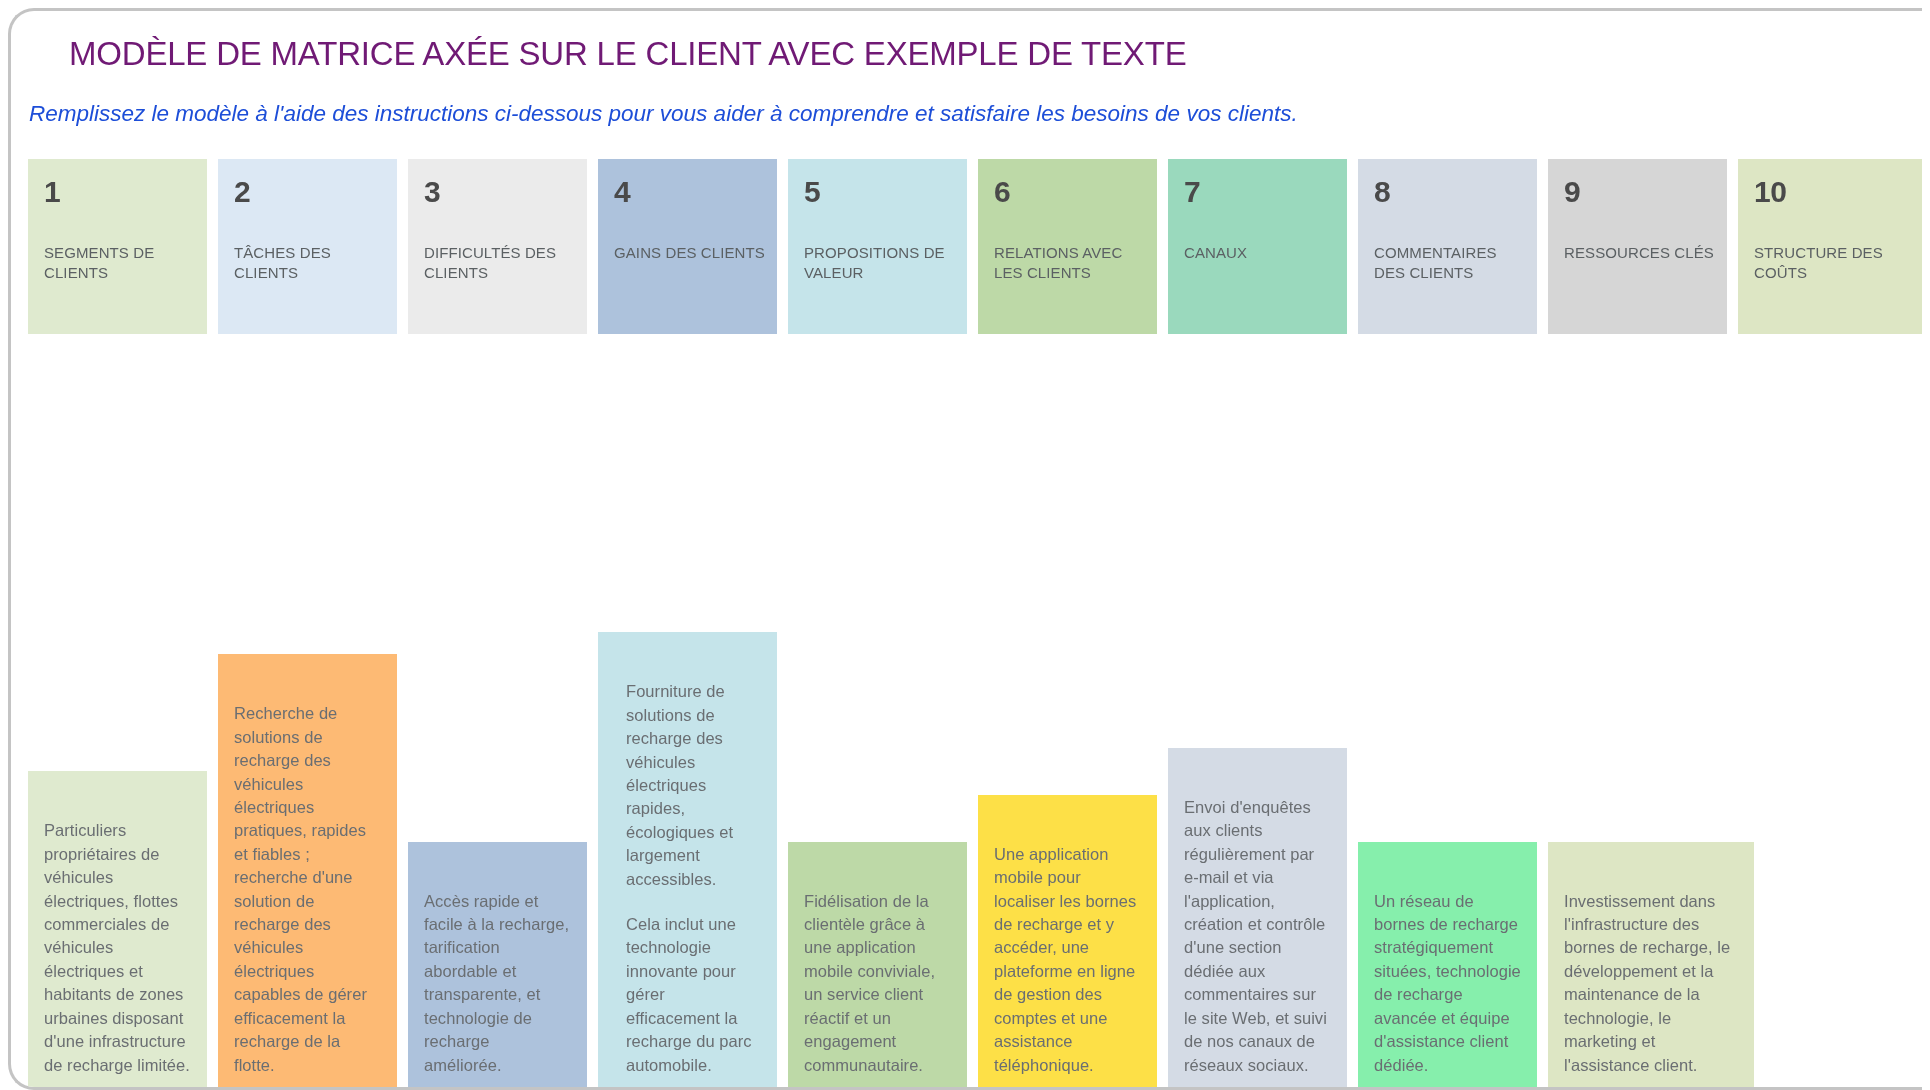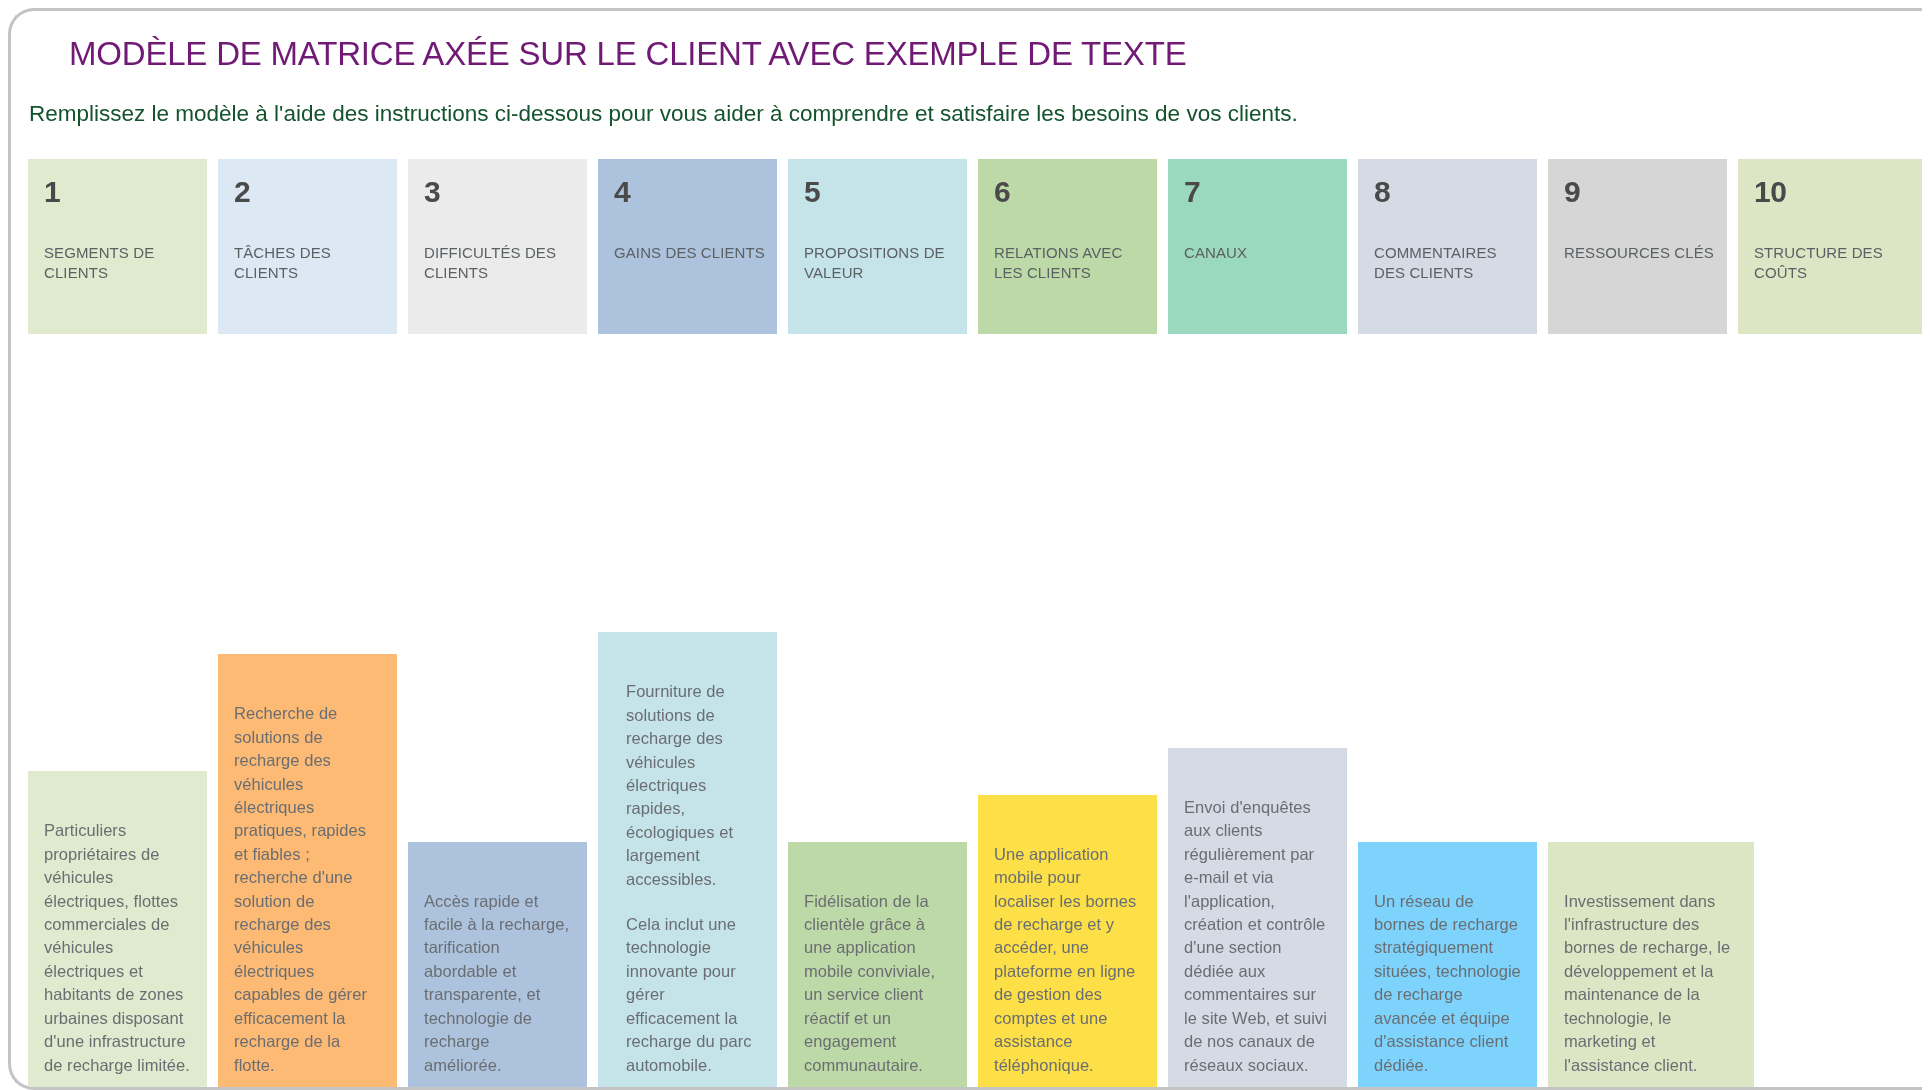--- a/index.html
+++ b/index.html
@@ -49,22 +49,23 @@
     color: #701a75;
     white-space: nowrap;
     margin-left: 41px;
   }
   #page-subtitle {
     position: absolute;
     left: 18px;
     top: 90px;
     font-size: 22.5px;
     font-weight: normal;
-    color: #14532d;
+    color: #1d4ed8;
     white-space: nowrap;
+    font-style: italic;
   }
 
   
   #matrix {
     position: absolute;
     left: 17px;
     top: 148px;
     right: 0;
     bottom: 0;
     display: flex;
@@ -204,21 +205,21 @@
         </div>
         <div class="col-body" style="background: rgb(189, 217, 167);">
           <p>Fidélisation de la clientèle grâce à une application mobile conviviale, un service client réactif et un engagement communautaire.</p>
         </div>
         <div class="col-body" style="background: #fde047;">
           <p>Une application mobile pour localiser les bornes de recharge et y accéder, une plateforme en ligne de gestion des comptes et une assistance téléphonique.</p>
         </div>
         <div class="col-body" style="background: rgb(212, 219, 229);">
           <p>Envoi d'enquêtes aux clients régulièrement par e-mail et via l'application, création et contrôle d'une section dédiée aux commentaires sur le site Web, et suivi de nos canaux de réseaux sociaux.</p>
         </div>
-        <div class="col-body" style="background: #7dd3fc;">
+        <div class="col-body" style="background: #86efac;">
           <p>Un réseau de bornes de recharge stratégiquement situées, technologie de recharge avancée et équipe d'assistance client dédiée.</p>
         </div>
         <div class="col-body last" style="background: rgb(221, 230, 196);">
           <p>Investissement dans l'infrastructure des bornes de recharge, le développement et la maintenance de la technologie, le marketing et l'assistance client.</p>
         </div>
       </div>
   </div>
 
 </div>
 

